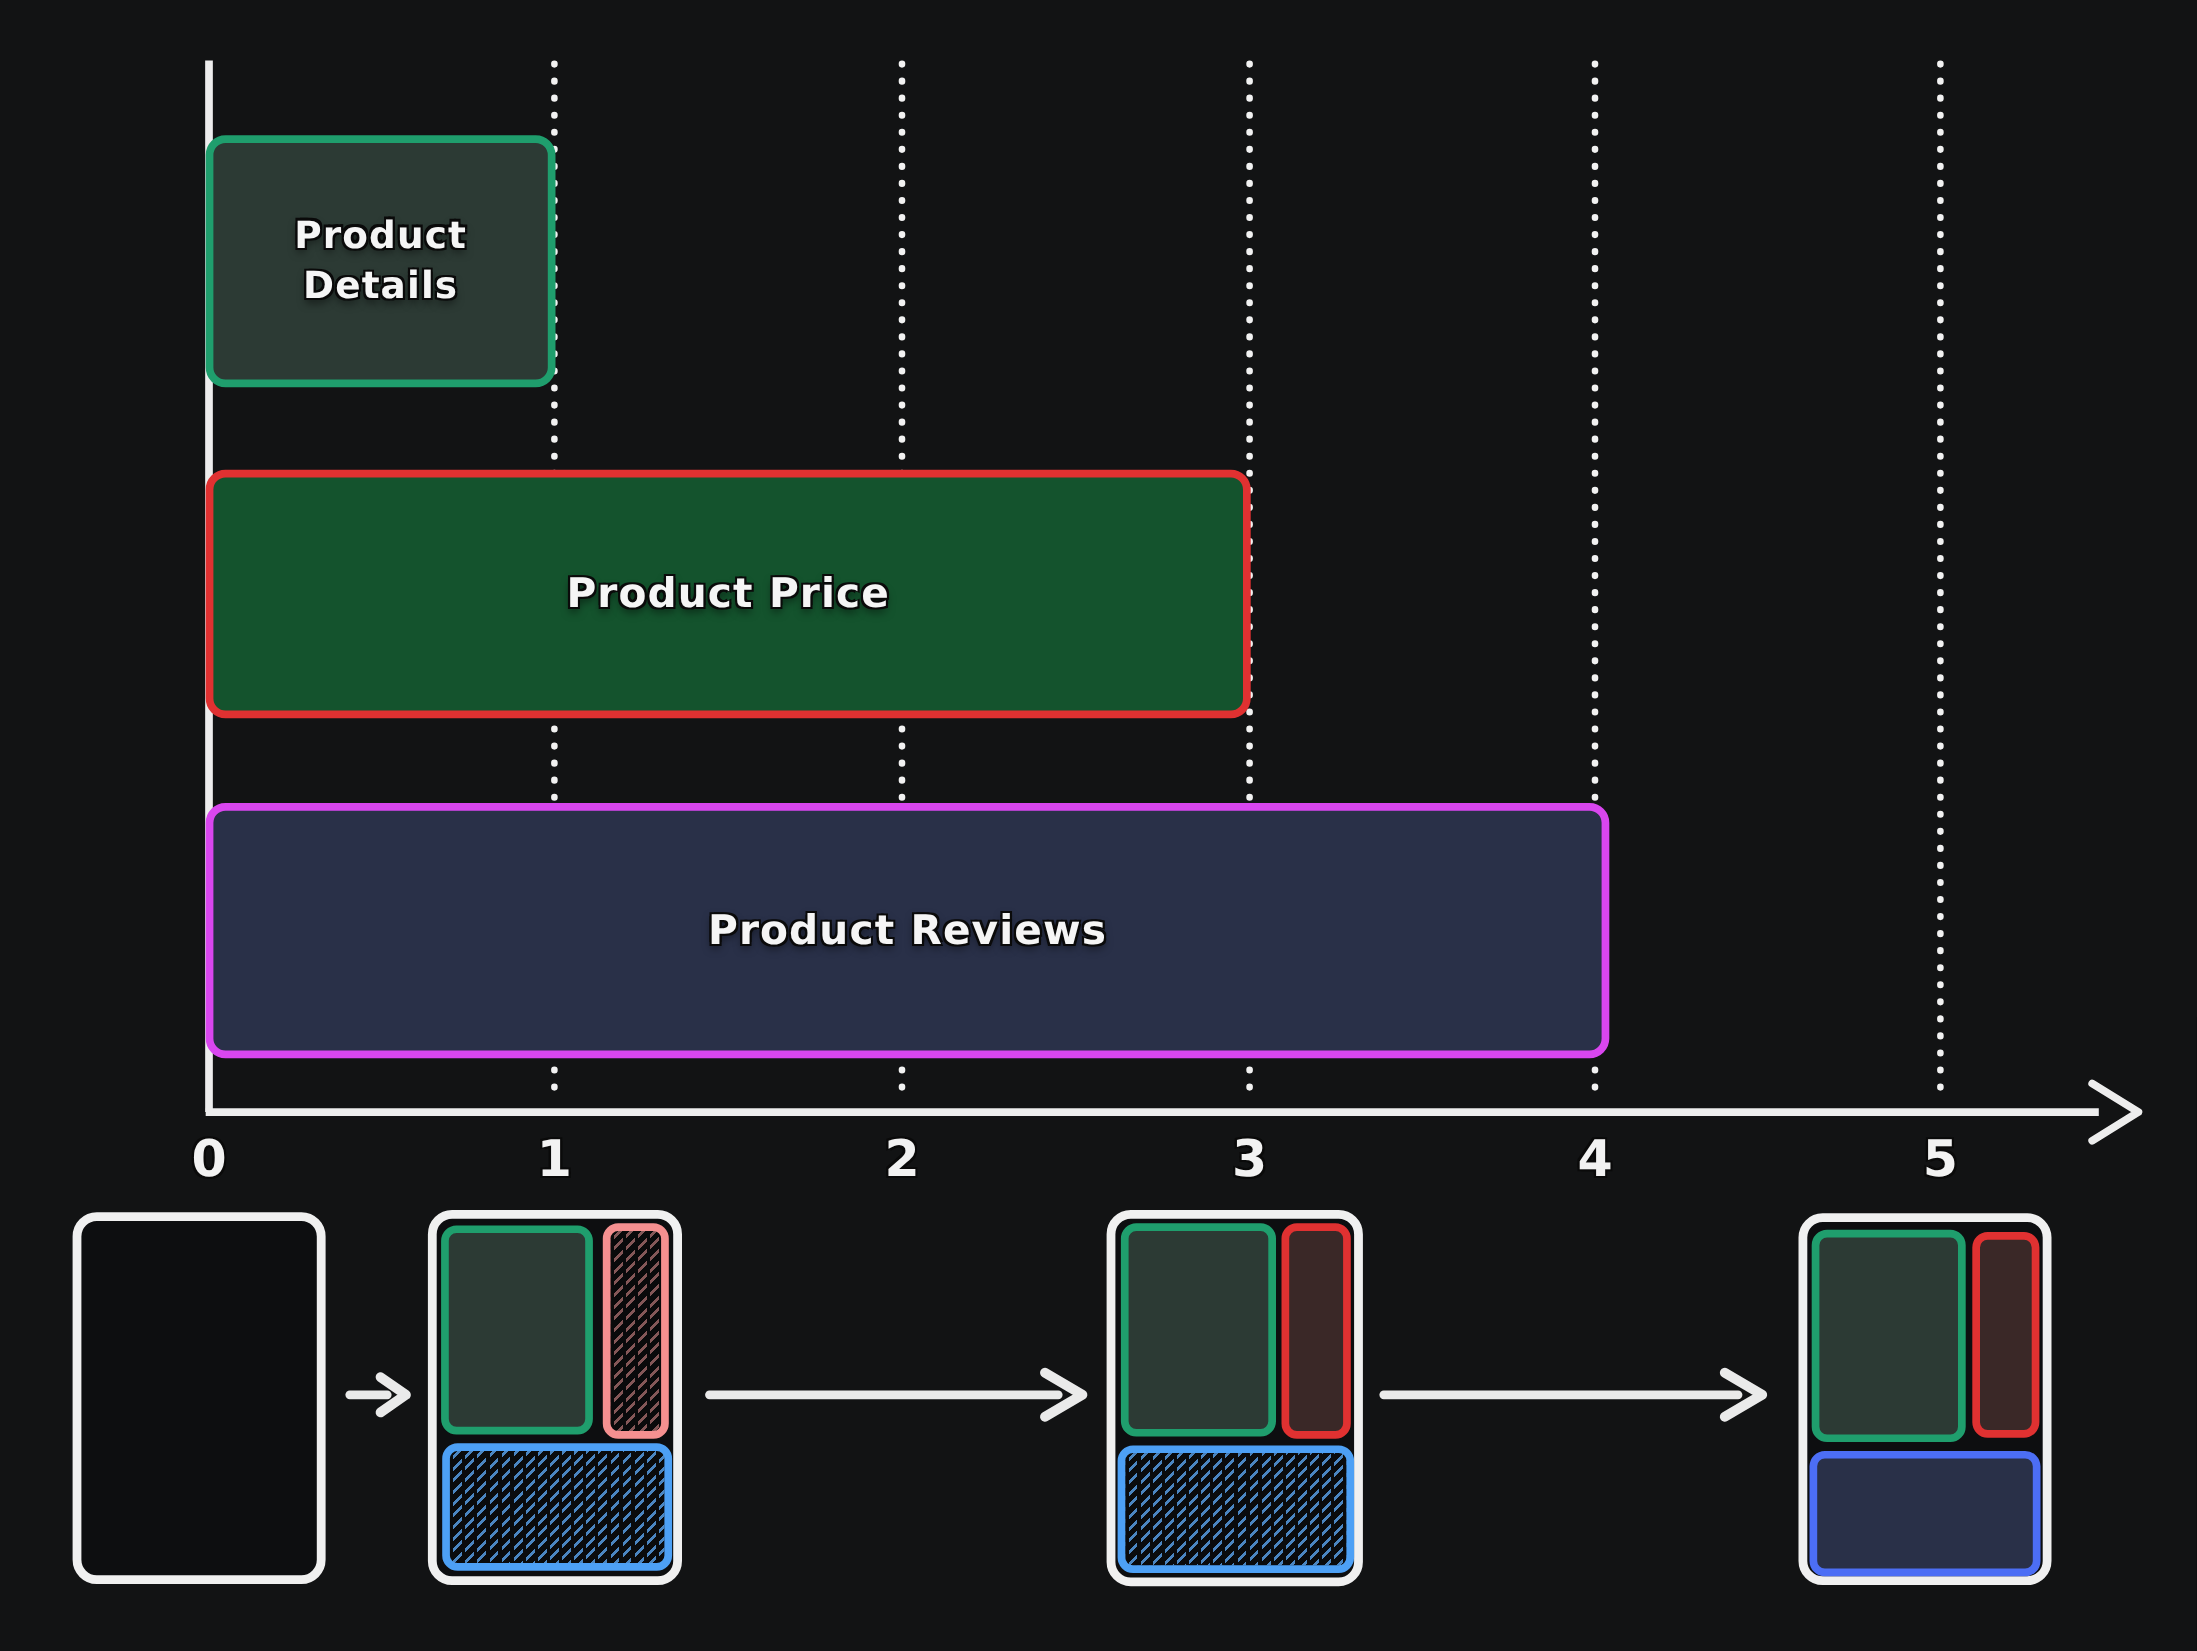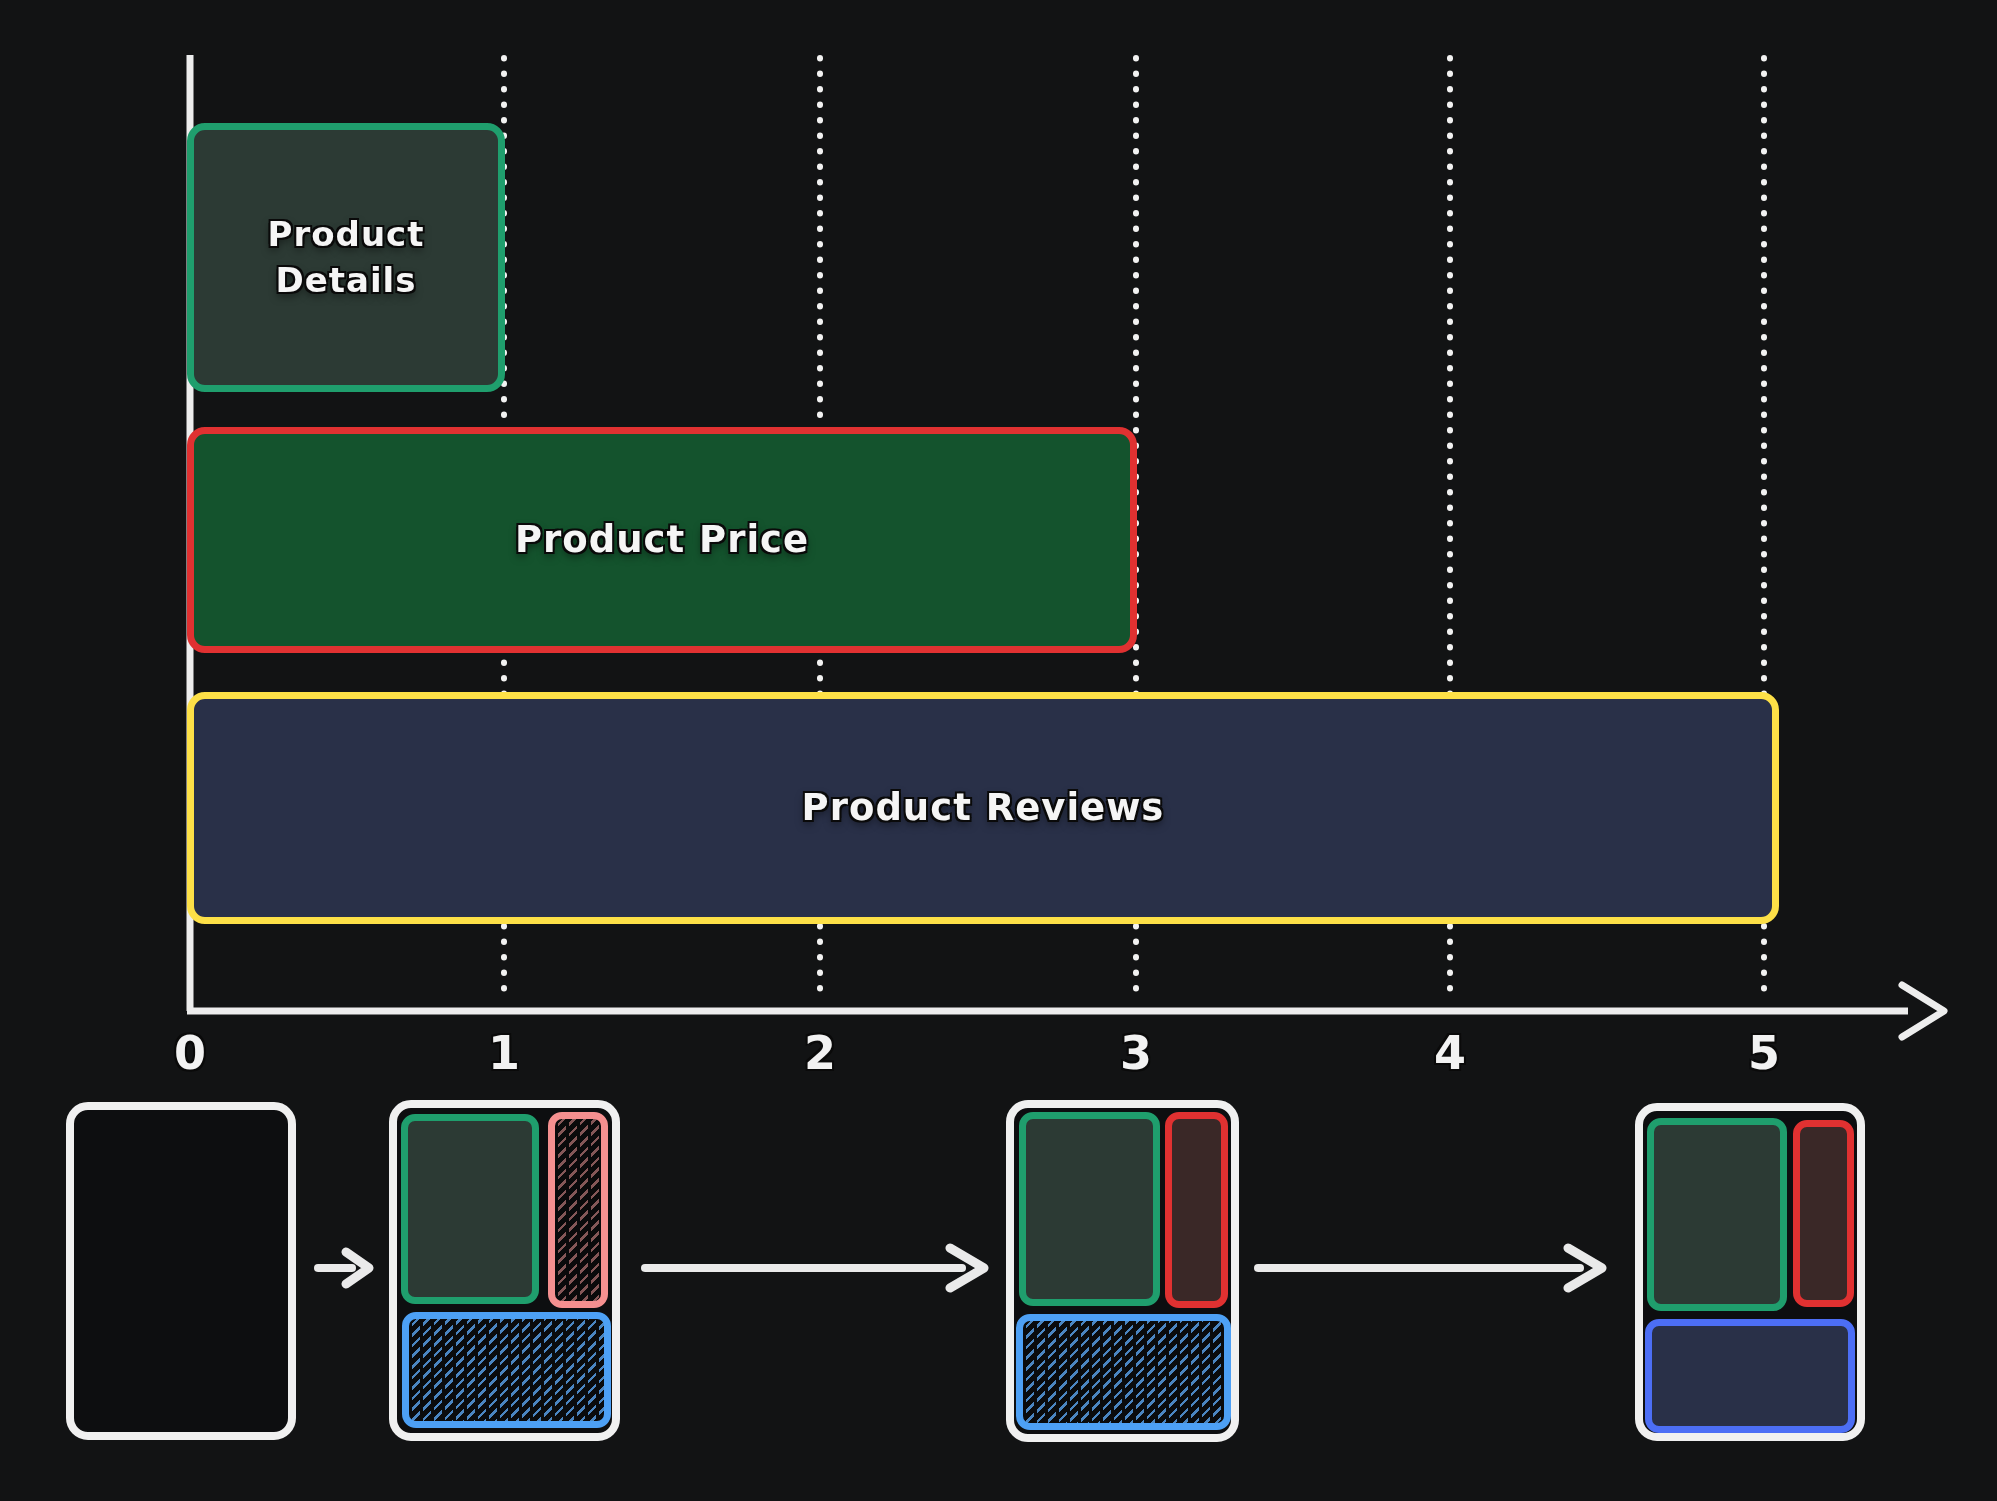--- a/index.html
+++ b/index.html
@@ -11,23 +11,23 @@
   .lines-layer{position:absolute;left:0;top:0;z-index:1;}
   .bar{
     position:absolute;z-index:2;box-sizing:border-box;
     border-radius:18px;display:flex;align-items:center;justify-content:center;
   }
   .bar-label{
     color:#f5f5f5;font-weight:700;text-align:center;line-height:1.35;
     letter-spacing:1px;
     text-shadow:-2px -2px 0 #0a0a0a,2px -2px 0 #0a0a0a,-2px 2px 0 #0a0a0a,2px 2px 0 #0a0a0a,0 4px 8px rgba(0,0,0,.55);
   }
-  .bar-details{left:187px;top:123px;width:318px;height:269px;border:7px solid #1f9e6d;background:#2c3a34;}
+  .bar-details{left:187px;top:123px;width:318px;height:229px;border:7px solid #1f9e6d;background:#2c3a34;}
   .bar-price{left:187px;top:427px;width:950px;height:226px;border:7px solid #e03131;background:#14532d;}
-  .bar-reviews{left:187px;top:692px;width:1592px;height:232px;border:7px solid #fde047;background:#293048;}
+  .bar-reviews{left:187px;top:730px;width:1276px;height:232px;border:7px solid #d946ef;background:#293048;}
   .bar-details .bar-label{font-size:34px;}
   .bar-price .bar-label,.bar-reviews .bar-label{font-size:37px;}
 
   .tick{
     position:absolute;z-index:2;top:1026px;width:90px;text-align:center;
     color:#f2f2f2;font-size:46px;font-weight:700;
     text-shadow:-2px -2px 0 #0a0a0a,2px -2px 0 #0a0a0a,-2px 2px 0 #0a0a0a,2px 2px 0 #0a0a0a;
   }
 
   .frame{

